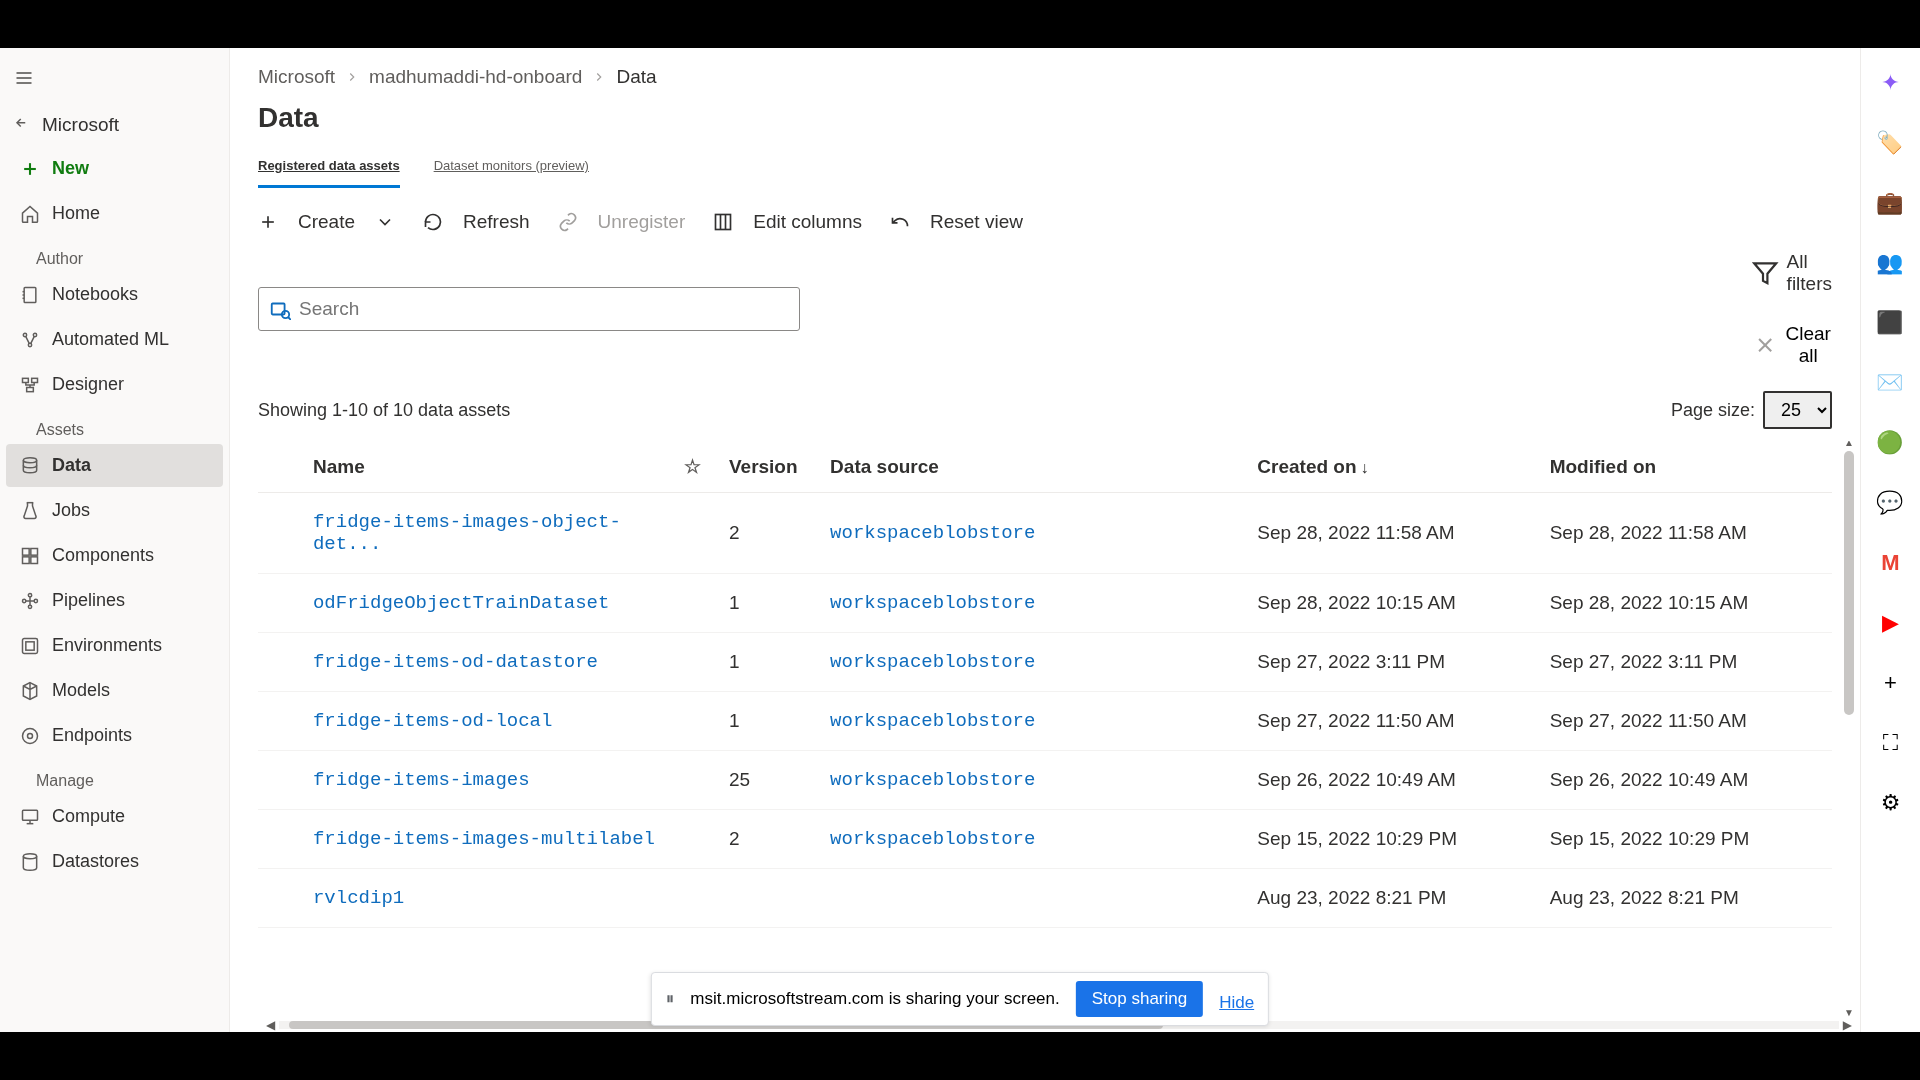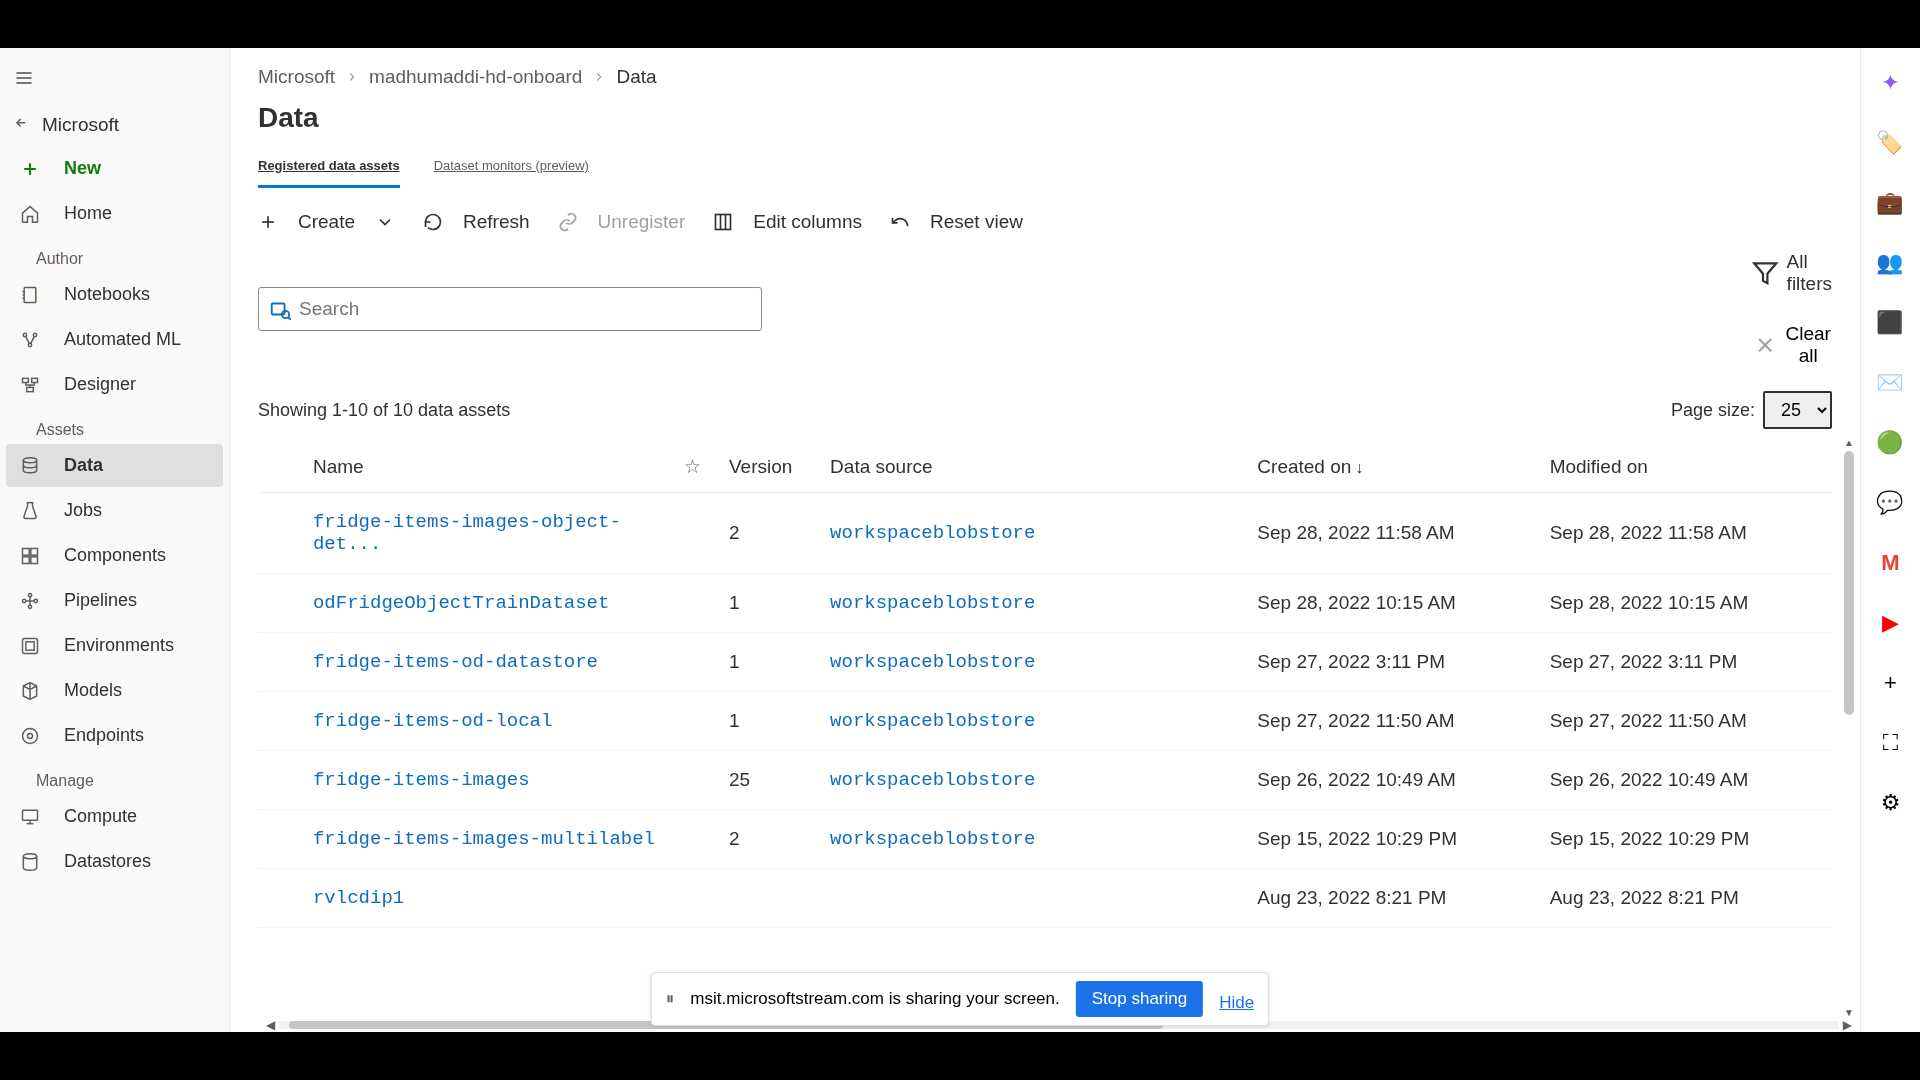--- a/index.html
+++ b/index.html
@@ -8,21 +8,21 @@
 .letterbox-top { height: 48px; }
 .letterbox-bottom { height: 48px; }
 .app-shell { display: flex; height: 984px; background: #fff; position: relative; }
 
 
 .sidebar { width: 230px; background: #faf9f8; border-right: 1px solid #edebe9; display: flex; flex-direction: column; padding-top: 8px; }
 .hamburger { padding: 12px 14px; cursor: pointer; }
 .hamburger svg { width: 20px; height: 20px; }
 .sb-top { padding: 10px 14px; display: flex; align-items: center; gap: 10px; font-size: 19px; color: #323130; }
 .sb-top svg { width: 18px; height: 18px; }
-.sb-item { display: flex; align-items: center; gap: 24px; padding: 11px 14px; font-size: 18px; color: #323130; cursor: pointer; border-radius: 4px; margin: 1px 6px; }
+.sb-item { display: flex; align-items: center; gap: 12px; padding: 11px 14px; font-size: 18px; color: #323130; cursor: pointer; border-radius: 4px; margin: 1px 6px; }
 .sb-item.active { background: #e1dfdd; font-weight: 600; }
 .sb-item svg { width: 20px; height: 20px; flex: none; stroke: #605e5c; }
 .sb-section { font-size: 16px; color: #605e5c; padding: 14px 14px 4px 36px; }
 .sb-new svg { stroke: #107c10; }
 .sb-new { color: #107c10; font-weight: 600; }
 
 
 .main { flex: 1; background: #fff; padding: 0 0 0 28px; display: flex; flex-direction: column; overflow: hidden; }
 .breadcrumb { display: flex; align-items: center; gap: 10px; font-size: 19px; padding: 18px 0 14px 0; color: #605e5c; }
 .breadcrumb .bc-link { color: #605e5c; cursor: pointer; }
@@ -32,35 +32,35 @@
 .tabs { display: flex; gap: 34px; border-bottom: 1px solid transparent; }
 .tab { font-size: 13px; color: #605e5c; padding: 10px 0 12px 0; cursor: pointer; border-bottom: 3px solid transparent; text-decoration: underline; }
 .tab.active { font-weight: 700; color: #323130; border-bottom-color: #0078d4; }
 
 .toolbar { display: flex; align-items: center; gap: 28px; padding: 22px 0 12px 0; }
 .tb-btn { display: flex; align-items: center; gap: 20px; font-size: 19px; color: #323130; cursor: pointer; }
 .tb-btn.disabled { color: #a19f9d; }
 .tb-btn svg { width: 20px; height: 20px; }
 
 .filter-row { display: flex; align-items: center; justify-content: space-between; padding: 6px 28px 6px 0; }
-.search-box { display: flex; align-items: center; border: 1px solid #8a8886; border-radius: 3px; width: 504px; height: 44px; padding: 0 10px; gap: 8px; }
+.search-box { display: flex; align-items: center; border: 1px solid #8a8886; border-radius: 3px; width: 542px; height: 44px; padding: 0 10px; gap: 8px; }
 .search-box svg { width: 22px; height: 22px; }
 .search-box input { border: none; outline: none; font-size: 19px; flex: 1; }
 .filter-right { display: flex; align-items: center; gap: 28px; flex-direction: column; }
 .filter-btn { display: flex; align-items: center; gap: 8px; font-size: 19px; color: #323130; cursor: pointer; }
 .filter-btn.muted { color: #000000; text-align: center; }
 
 .meta-row { display: flex; justify-content: space-between; align-items: center; padding: 18px 28px 12px 0; font-size: 18px; color: #323130; }
 .page-size { display: flex; align-items: center; gap: 8px; }
 .page-size select { font-size: 18px; padding: 6px 12px; border: 2px solid #323130; border-radius: 2px; }
 
 
 .table-wrap { flex: 1; overflow: hidden; position: relative; padding-right: 28px; }
 .tbl { width: 100%; border-collapse: collapse; }
-.tbl th { text-align: left; font-weight: 400; font-size: 19px; color: #323130; padding: 14px 10px; border-bottom: 1px solid #edebe9; }
+.tbl th { text-align: left; font-weight: 700; font-size: 19px; color: #323130; padding: 14px 10px; border-bottom: 1px solid #edebe9; }
 .tbl td { font-size: 19px; padding: 18px 10px; border-bottom: 1px solid #f3f2f1; color: #323130; }
 .tbl td.link { color: #0f6cbd; cursor: pointer; font-family: Liberation Mono, monospace; }
 .col-chk { width: 40px; }
 .col-name { width: 330px; }
 .col-star { width: 40px; text-align: center; }
 .col-ver { width: 90px; }
 .col-ds { width: 380px; }
 .col-created { width: 260px; }
 .col-mod { width: 260px; }
 .sort-ind { margin-left: 4px; font-size: 16px; }

